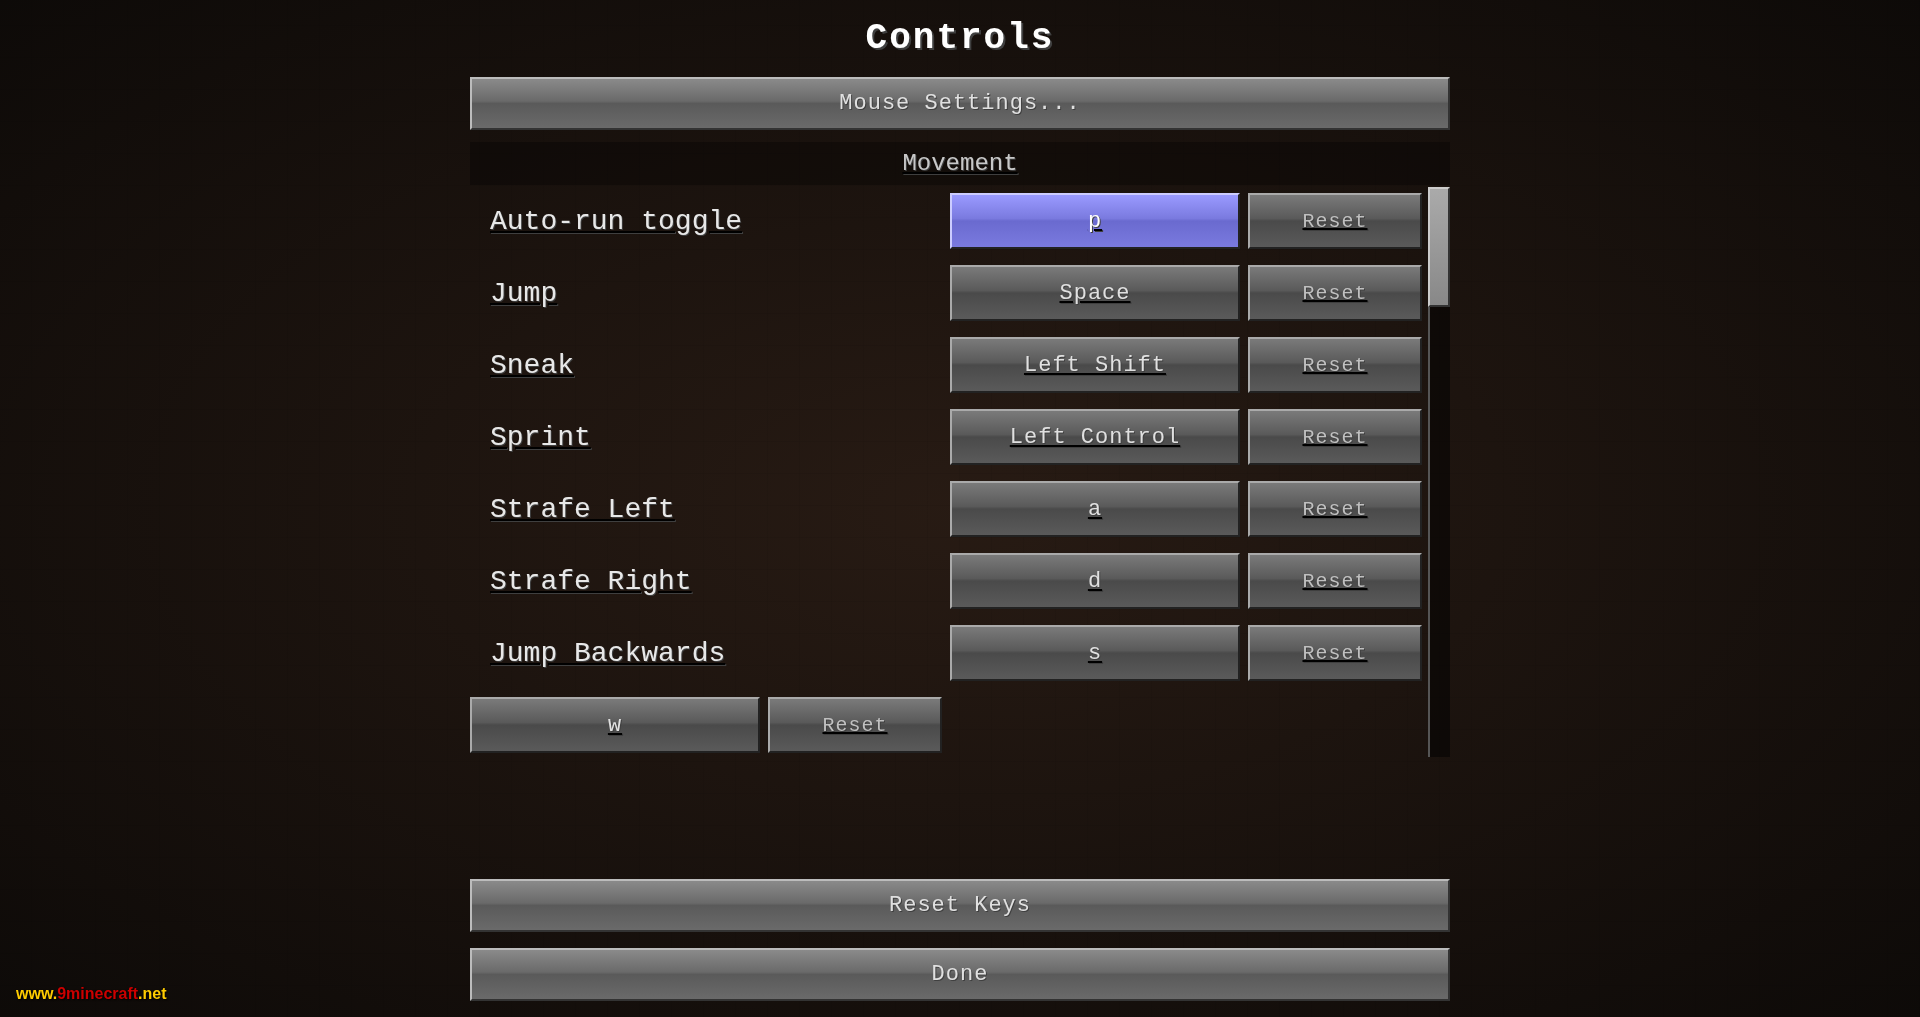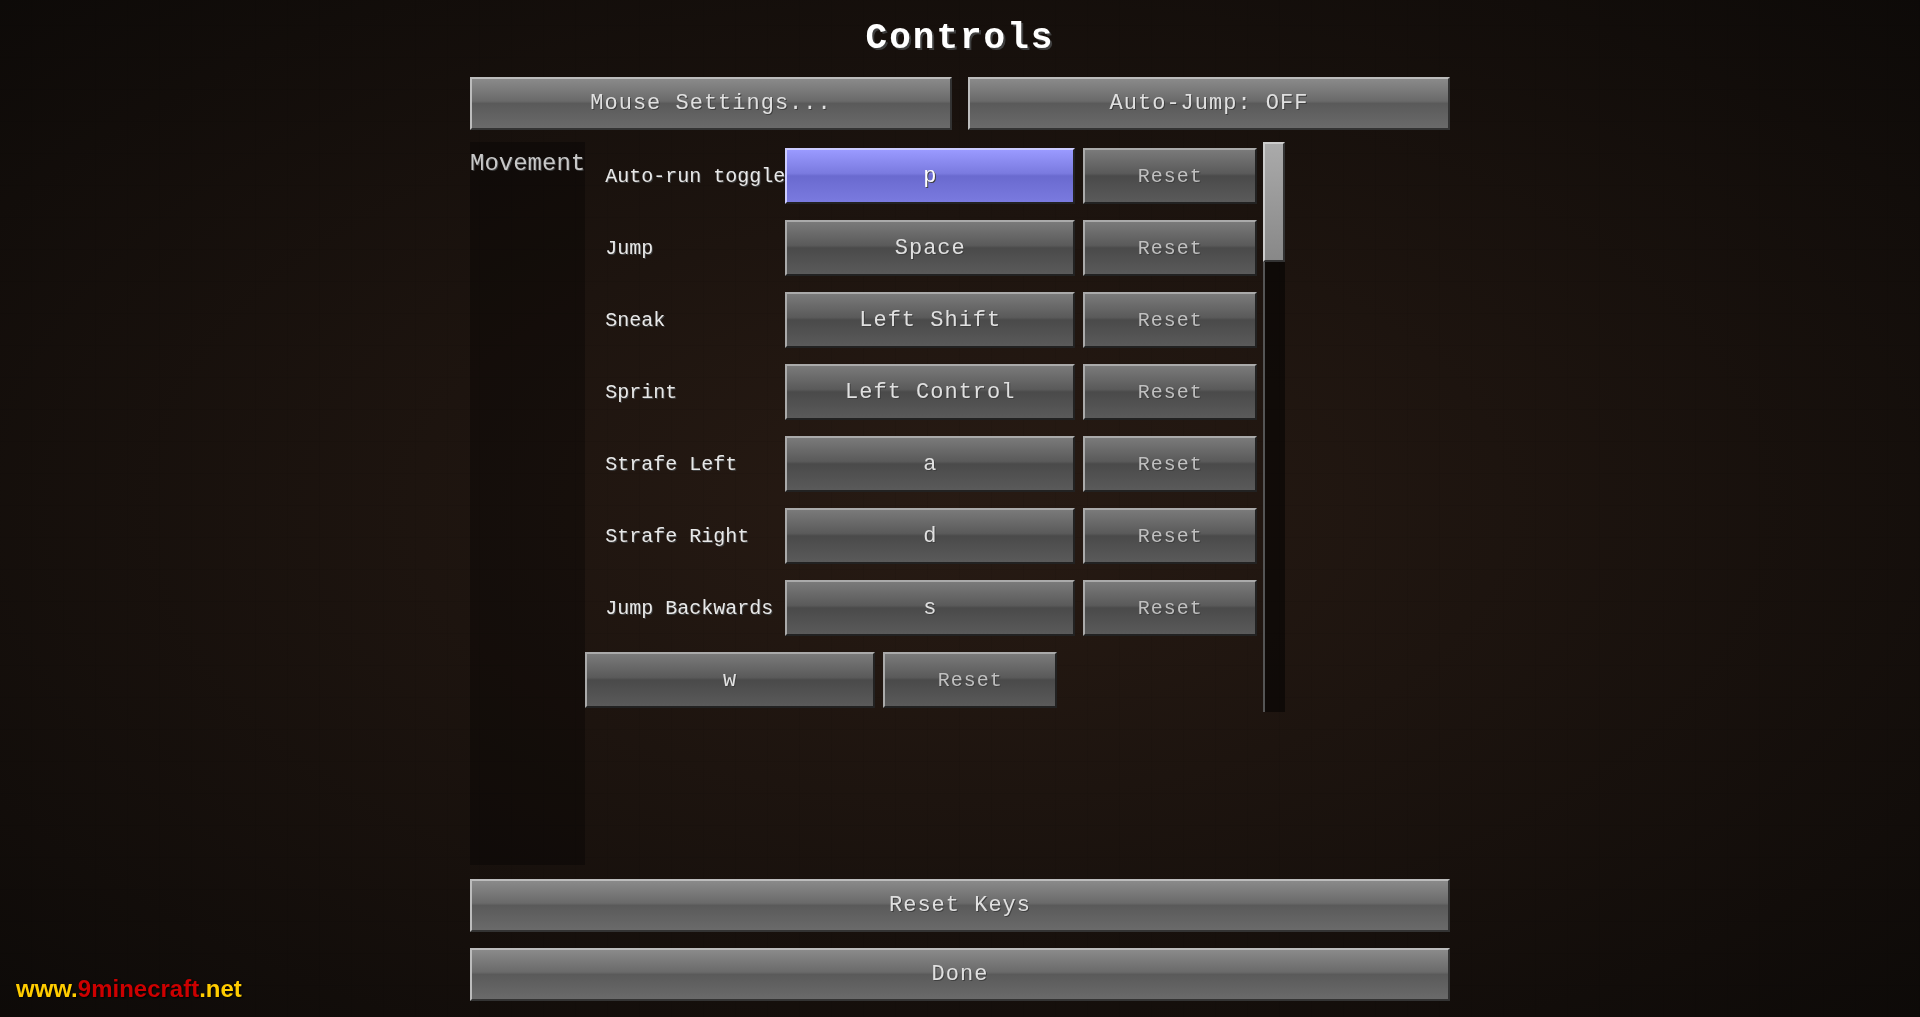--- a/index.html
+++ b/index.html
@@ -88,23 +88,24 @@
       cursor: pointer;
       text-shadow: 1px 1px 0px #3f3f3f;
       flex: 1;
       letter-spacing: 1px;
     }
 
     .controls-area {
       width: 980px;
       flex: 1;
       display: flex;
-      flex-direction: row;
+      flex-direction: column;
       overflow: hidden;
       position: relative;
+      text-decoration: underline;
     }
 
     .section-header {
       color: #c8c8c8;
       font-size: 24px;
       font-family: 'Courier New', monospace;
       text-align: center;
       padding: 8px 0;
       text-shadow: 1px 1px 0px #3f3f3f;
       background: rgba(0,0,0,0.3);
@@ -121,21 +122,21 @@
     .control-row {
       display: flex;
       align-items: center;
       height: 68px;
     }
 
     .control-label {
       flex: 1;
       color: #e8e8e8;
       font-family: 'Courier New', monospace;
-      font-size: 20px;
+      font-size: 28px;
       text-shadow: 1px 1px 0px #3f3f3f;
       padding-left: 20px;
     }
 
     .control-key-btn {
       width: 290px;
       height: 56px;
       background: linear-gradient(to bottom, #7a7a7a 0%, #5a5a5a 45%, #4a4a4a 50%, #5a5a5a 100%);
       border: none;
       border-top: 2px solid #aaaaaa;
@@ -205,21 +206,21 @@
       width: 980px;
       margin: 12px 0 16px 0;
       flex-direction: column;
     }
 
     .watermark {
       position: absolute;
       bottom: 14px;
       left: 16px;
       font-family: Arial, sans-serif;
-      font-size: 24px;
+      font-size: 16px;
       font-weight: bold;
       color: #cc0000;
       text-shadow: 1px 1px 2px #000;
       z-index: 10;
     }
 
     .watermark span {
       color: #ffcc00;
     }
 
@@ -232,21 +233,20 @@
   </style>
 </head>
 <body>
 
 <div class="page-container">
 
   <h1 class="page-title">Controls</h1>
 
   <div class="top-buttons">
     <button class="mc-button">Mouse Settings...</button>
-    <button class="mc-button">Auto-Jump: OFF</button>
   </div>
 
   <div class="controls-area">
     <div class="section-header">Movement</div>
 
     <div class="controls-list-wrapper">
       <div class="controls-list">
 
       <div class="control-row">
             <span class="control-label">Auto-run toggle</span>

